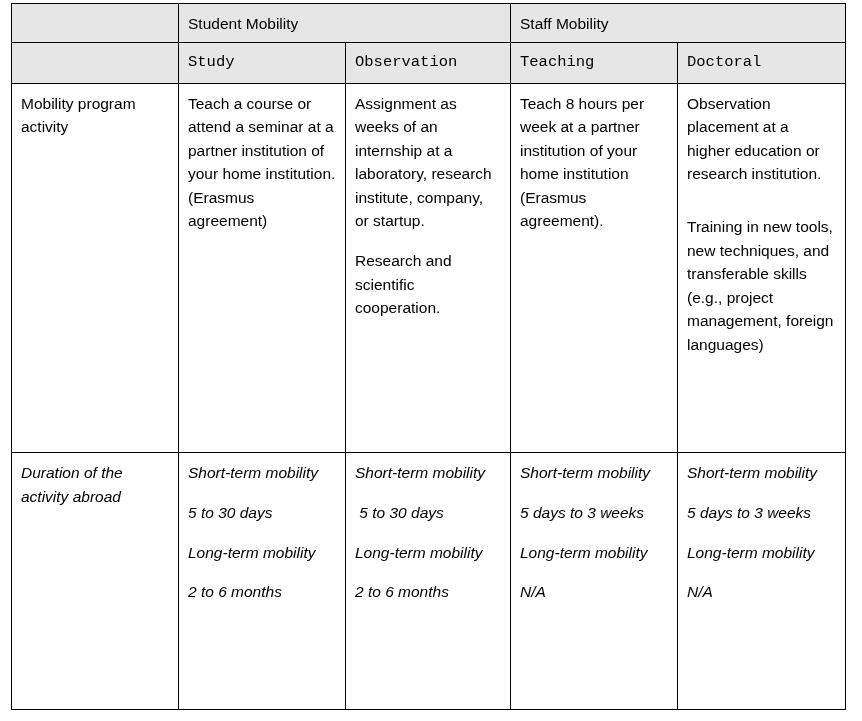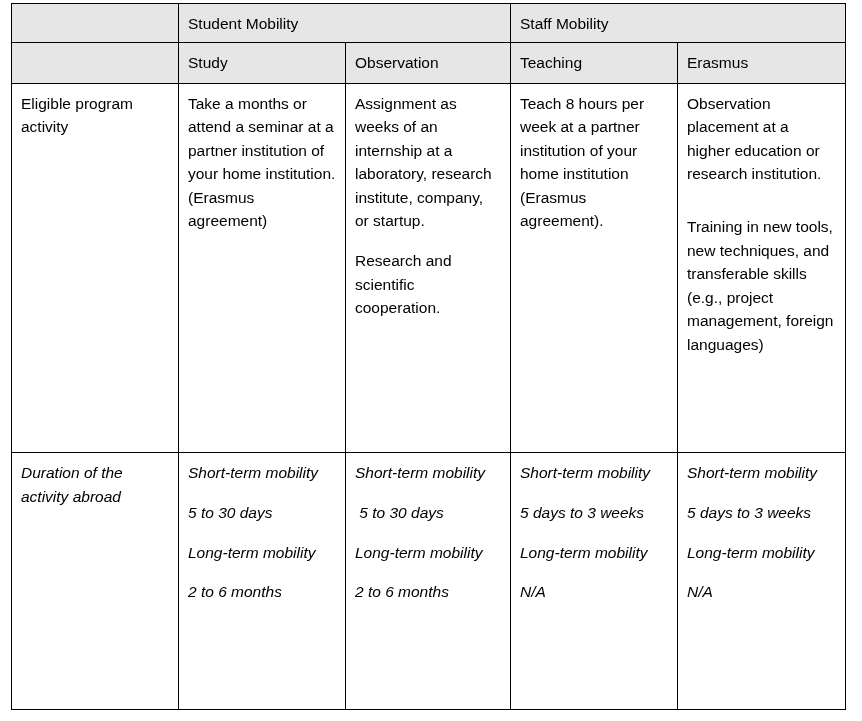--- a/index.html
+++ b/index.html
@@ -60,21 +60,21 @@
   .hdr {
     background: #e6e6e6;
     font-weight: bold;
     font-size: 15.5px;
   }
   .hdr-corner {
     background: #e6e6e6;
   }
 
   tr.hdr-row-1 { height: 37px; }
-  tr.hdr-row-2 { height: 41px; }
+  tr.hdr-row-2 { height: 41px; font-family: Liberation Mono, monospace; }
 
   tr.row-candidate { height: 105px; }
   tr.row-activity  { height: 309px; }
   tr.row-duration  { height: 215px; font-style: italic; }
 
   .rowlabel {
     font-weight: bold;
   }
 
   .cell-lines p {
@@ -108,30 +108,30 @@
         <tr class="hdr-row-1">
           <th class="hdr-corner"></th>
           <th class="hdr" colspan="2">Student Mobility</th>
           <th class="hdr" colspan="2">Staff Mobility</th>
         </tr>
         <tr class="hdr-row-2">
           <th class="hdr-corner"></th>
           <th class="hdr">Study</th>
           <th class="hdr">Observation</th>
           <th class="hdr">Teaching</th>
-          <th class="hdr">Erasmus</th>
+          <th class="hdr">Doctoral</th>
         </tr>
       </thead>
       <tbody>
 
 
         <tr class="row-activity">
-          <td class="rowlabel">Eligible program activity</td>
+          <td class="rowlabel">Mobility program activity</td>
           <td class="cell-lines">
-            <p>Take a months or attend a seminar at a partner institution of your home institution. (Erasmus agreement)</p>
+            <p>Teach a course or attend a seminar at a partner institution of your home institution. (Erasmus agreement)</p>
           </td>
           <td class="cell-lines">
             <p>Assignment as weeks of an internship at a laboratory, research institute, company, or startup.</p>
             <p class="gap">Research and scientific cooperation.</p>
           </td>
           <td class="cell-lines">
             <p>Teach 8 hours per week at a partner institution of your home institution (Erasmus agreement).</p>
           </td>
           <td class="cell-lines">
             <p>Observation placement at a higher education or research institution.</p>

